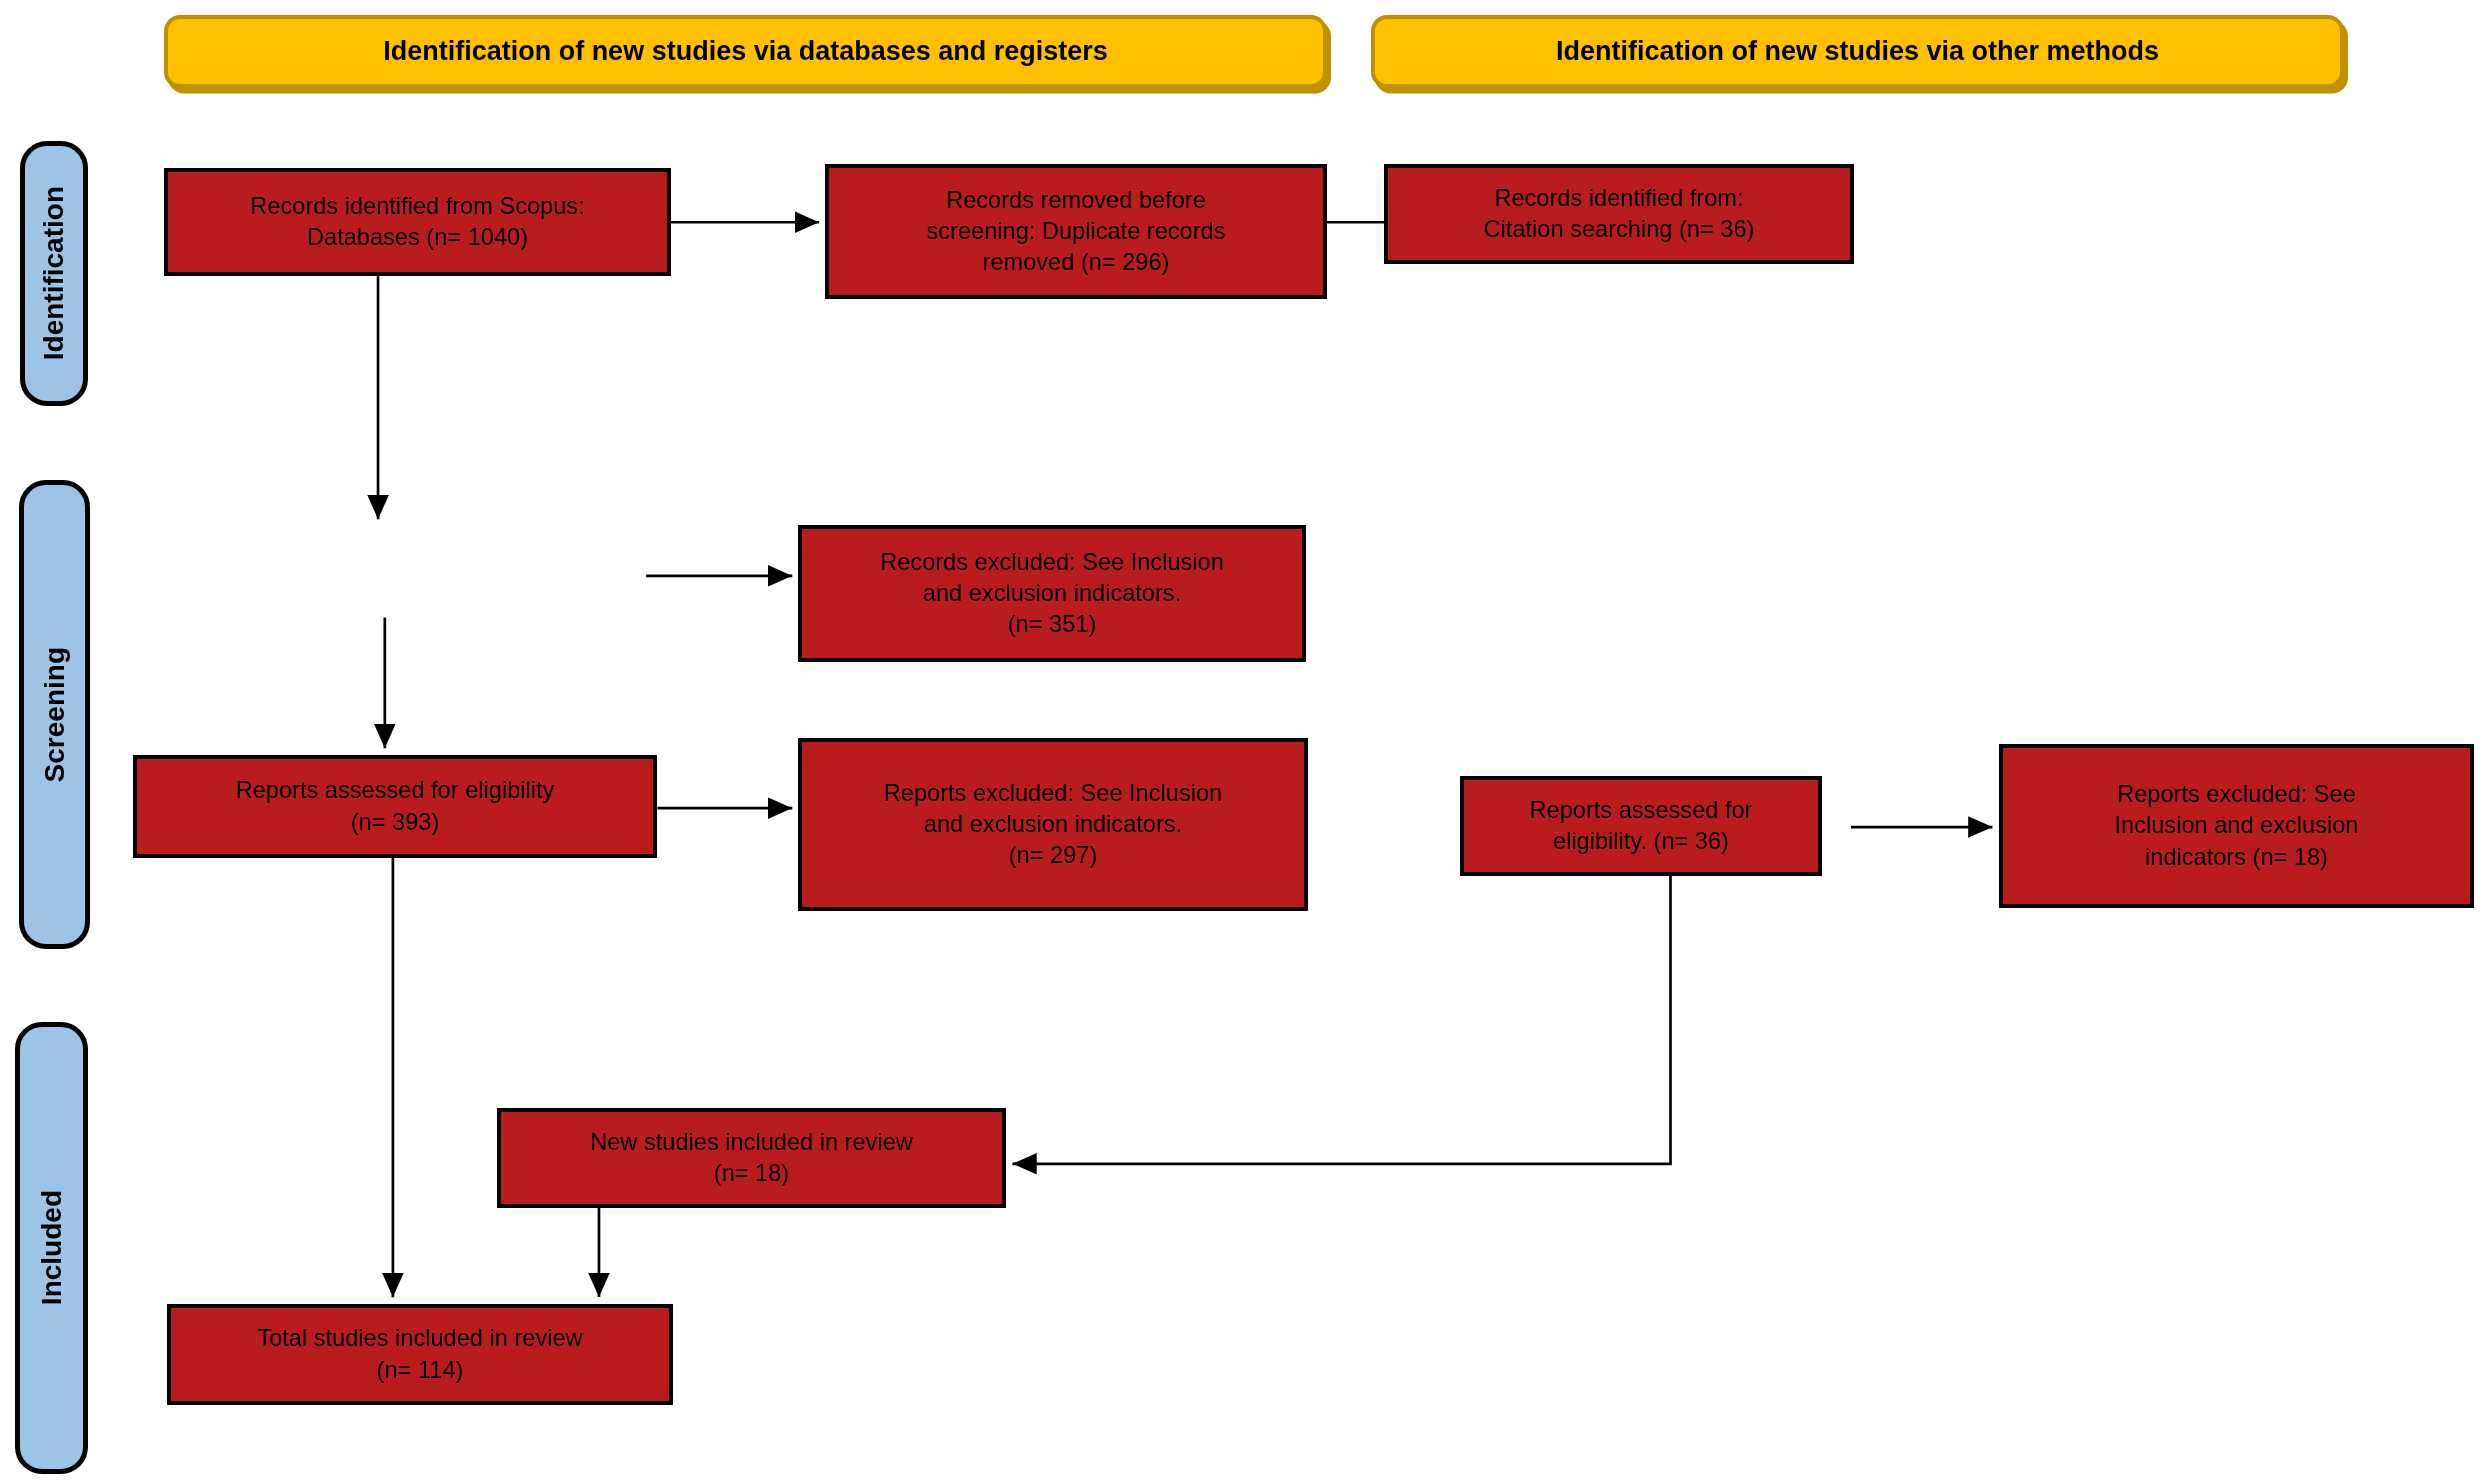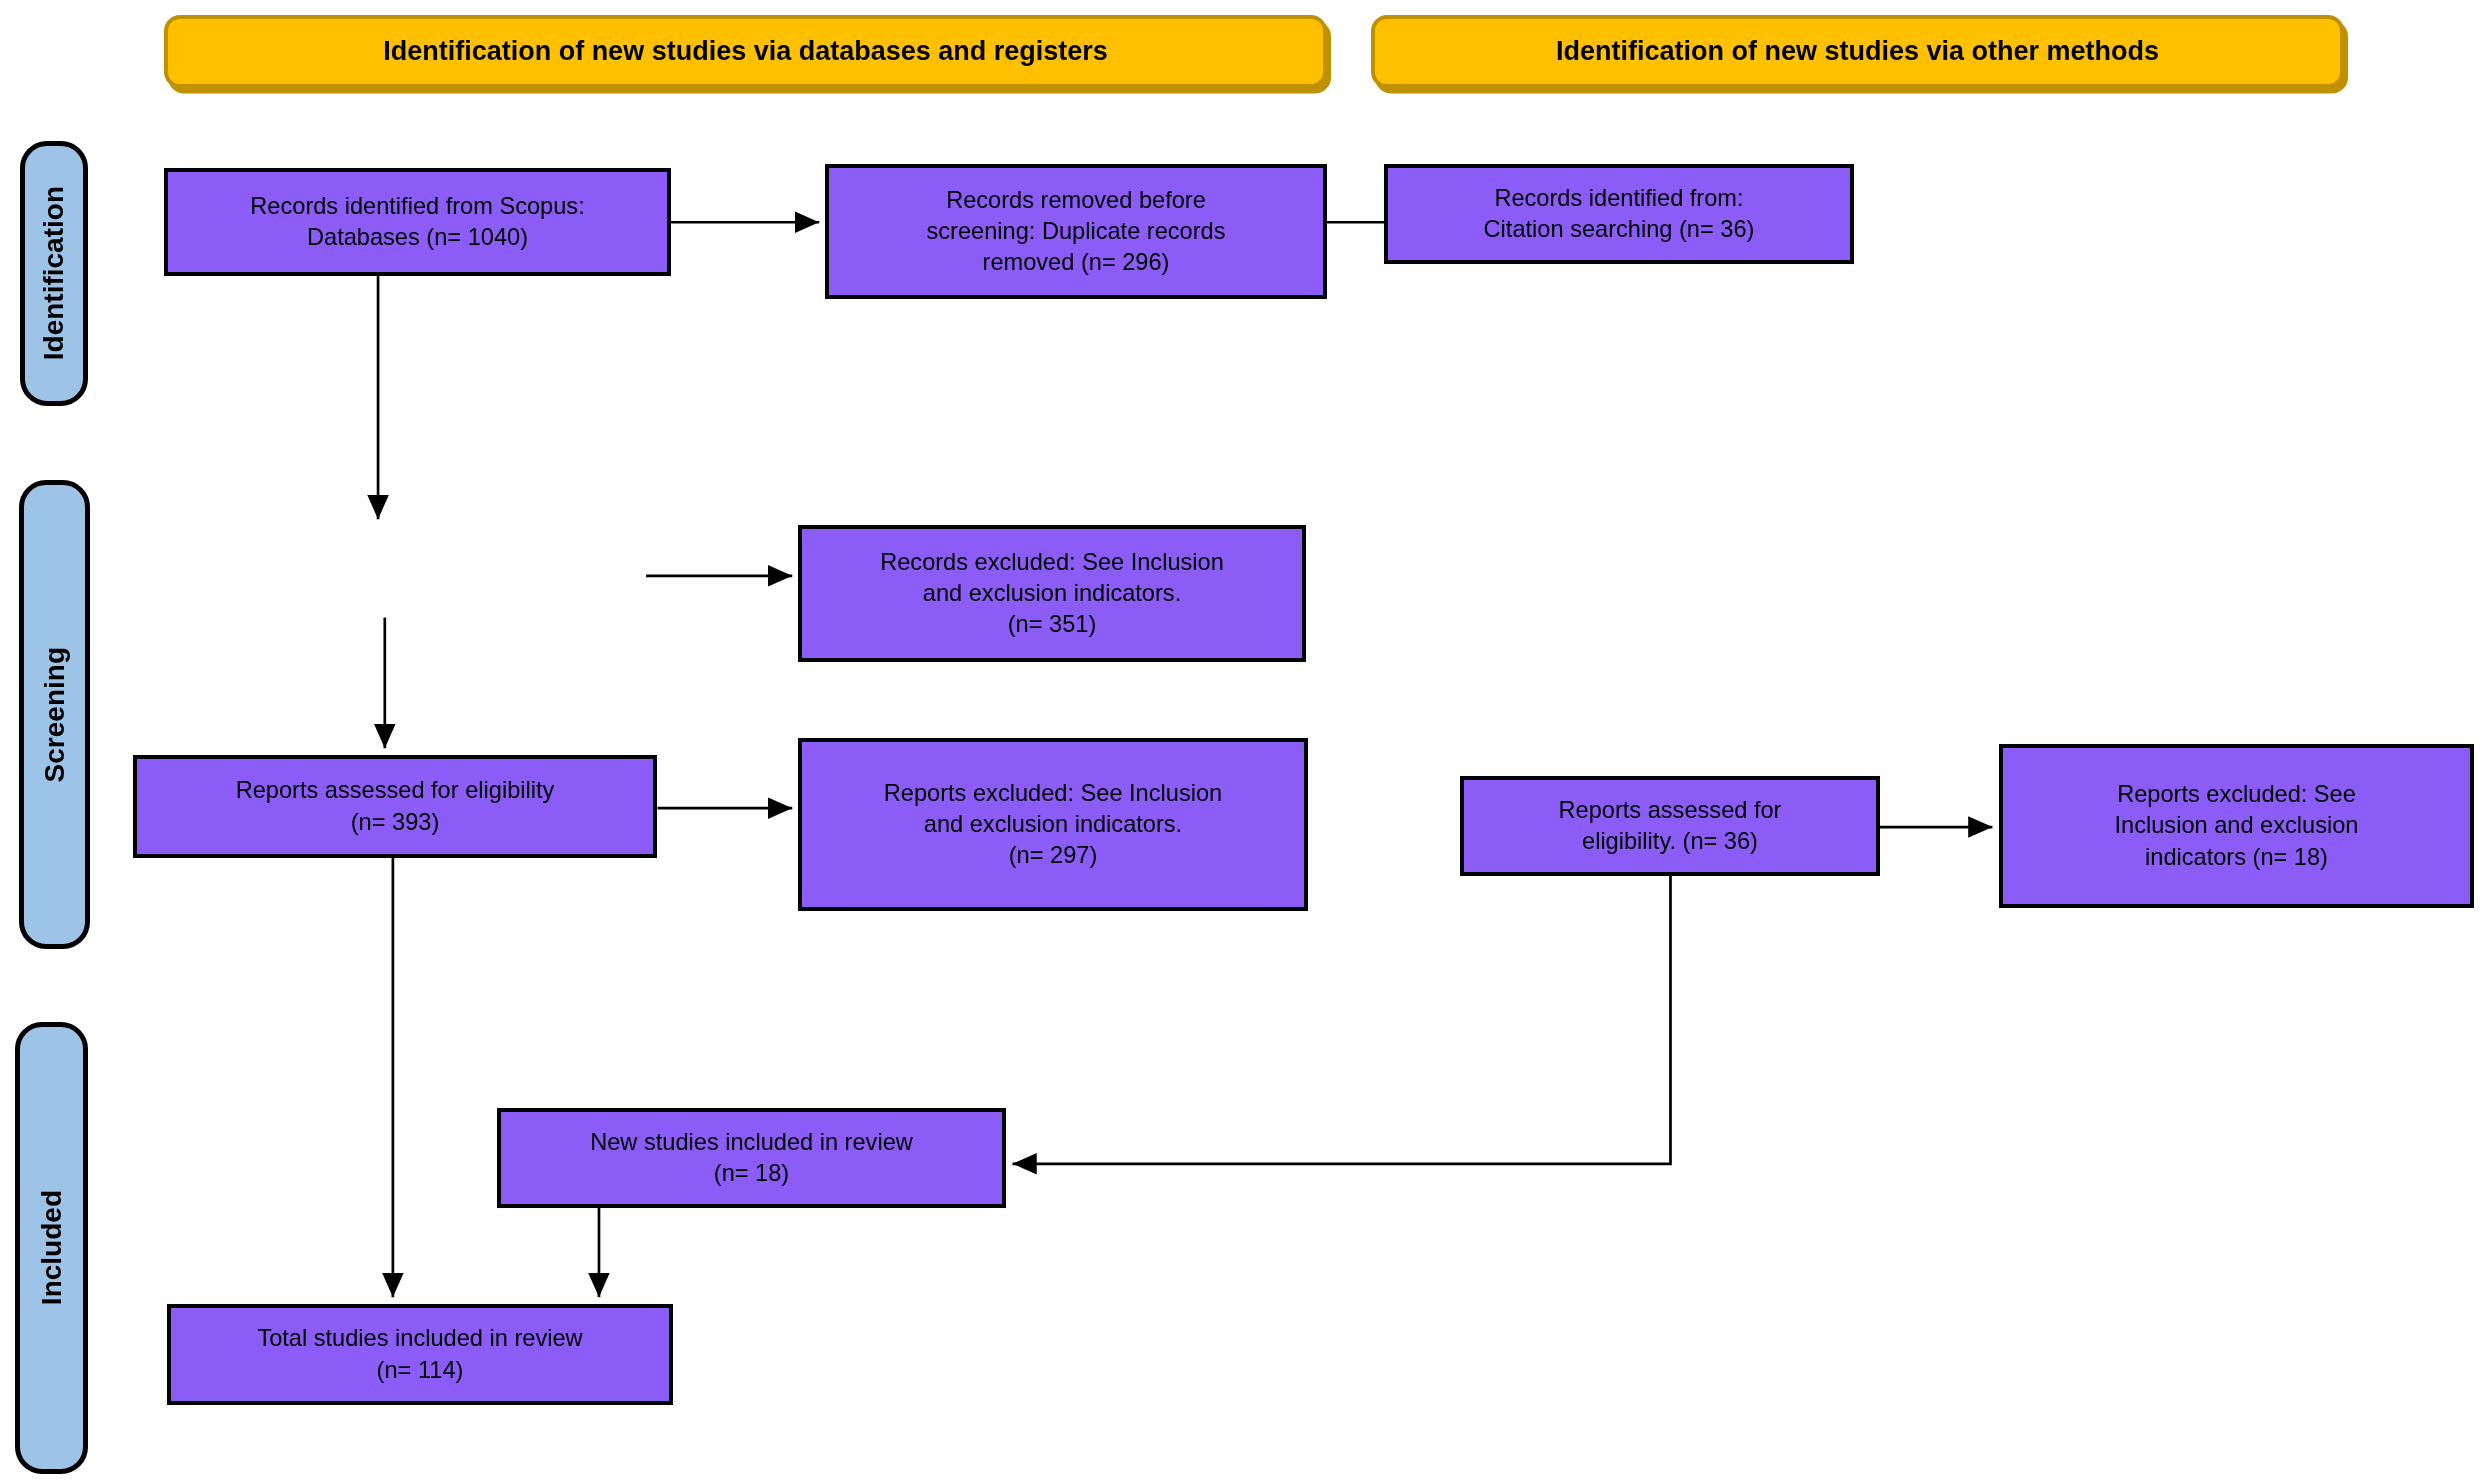--- a/index.html
+++ b/index.html
@@ -22,21 +22,21 @@
   }
   svg.connectors path.flow {
     fill: none;
     stroke: var(--line-color, #000000);
     stroke-width: 4px;
   }
   
   .box {
     position: absolute;
     box-sizing: border-box;
-    background: #8b5cf6;
+    background: #b91c1c;
     border: 4px solid var(--box-border, #000000);
     display: flex;
     align-items: center;
     justify-content: center;
     text-align: center;
     color: var(--text-color, #000000);
     font-size: 23.6px;
     line-height: 1.32;
     padding: 2.7px 9.4px;
     white-space: pre-line;
@@ -84,21 +84,21 @@
   #s2 { left: 19px; top: 480px;  width: 71px; height: 469px; }
   #s3 { left: 15px; top: 1022px; width: 73px; height: 452px; }
 
   #bA { left: 164px;  top: 168px;  width: 507px; height: 108px; }
   #bB { left: 825px; top: 164px;  width: 502px; height: 135px; }
   #bC { left: 1384px; top: 164px;  width: 470px; height: 100px; }
   #bD { left: 137px;  top: 525px;  width: 509px; height: 92px; }
   #bE { left: 798px; top: 525px;  width: 508px; height: 137px; }
   #bF { left: 133px;  top: 755px; width: 524px; height: 103px; }
   #bG { left: 798px; top: 738px; width: 510px; height: 173px; }
-  #bH { left: 1460px; top: 776px; width: 420px; height: 100px; }
+  #bH { left: 1460px; top: 776px; width: 362px; height: 100px; }
   #bI { left: 1999px; top: 744px; width: 475px; height: 164px; }
   #bJ { left: 497px;  top: 1108px; width: 509px; height: 100px; }
   #bK { left: 167px;  top: 1304px; width: 506px; height: 101px; }
 </style>
 </head>
 <body>
 
 <div class="canvas">
 
   <svg class="connectors" viewBox="0 0 3692 2199" aria-hidden="true">

